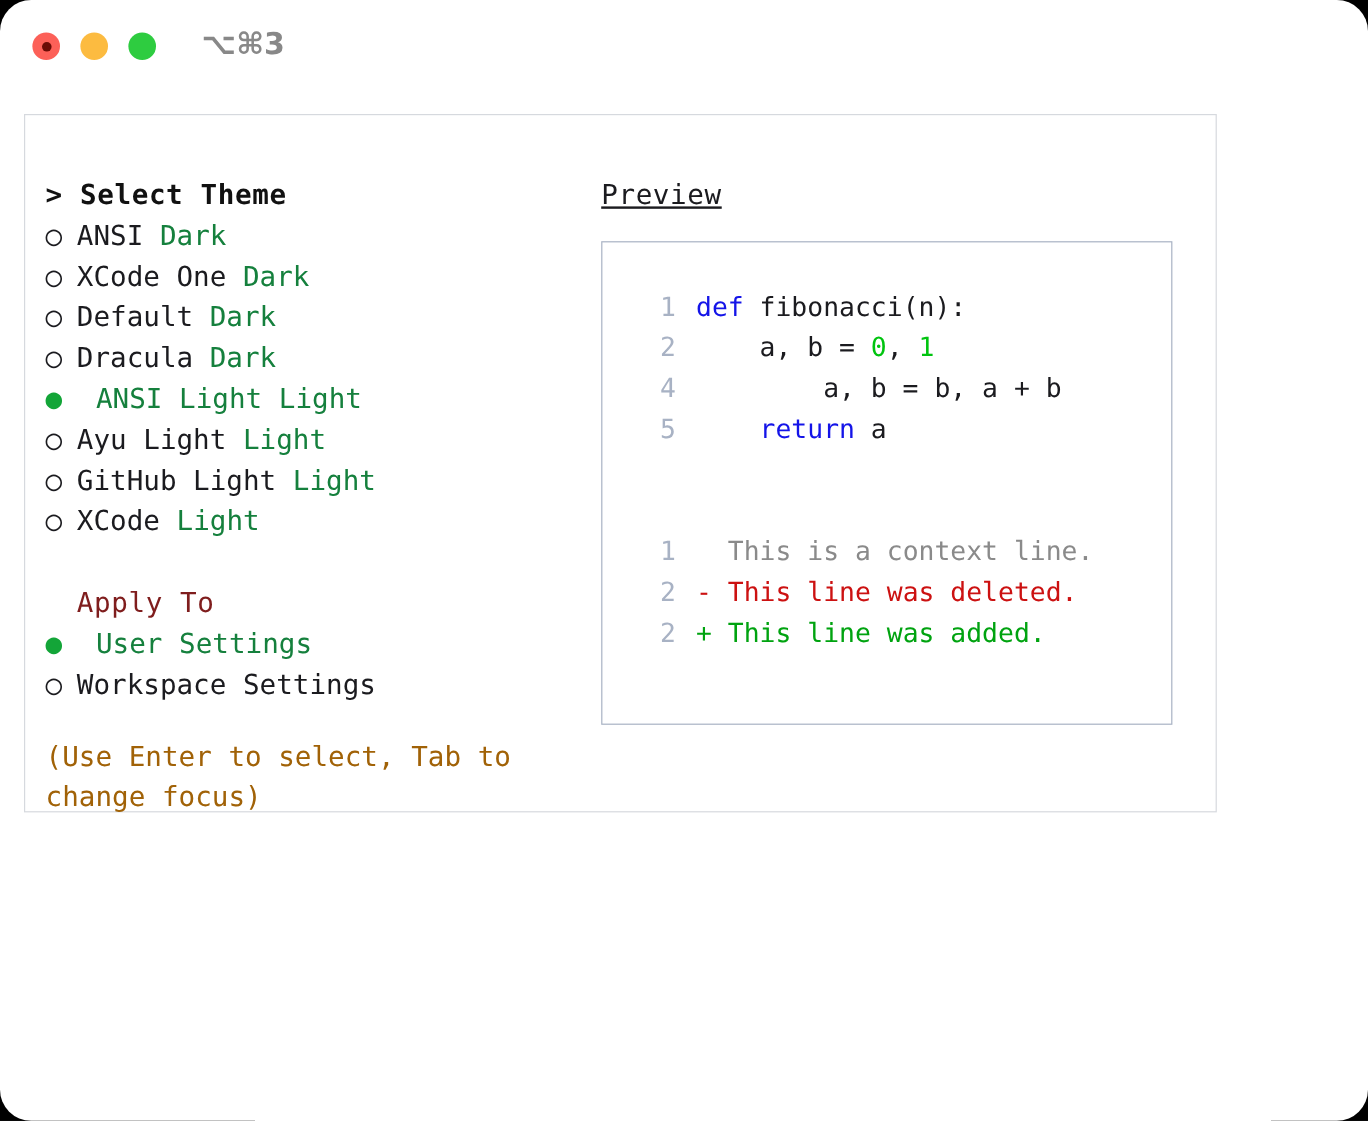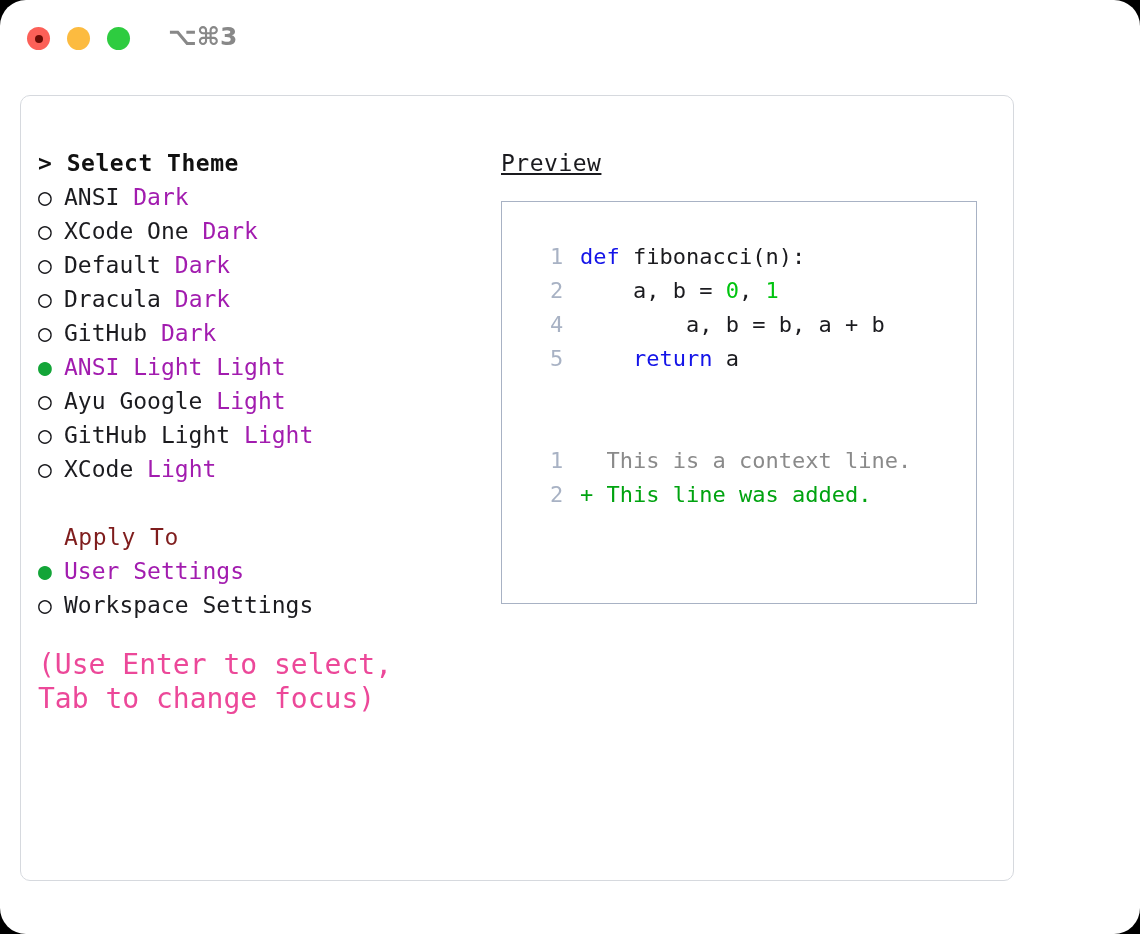--- a/index.html
+++ b/index.html
@@ -63,23 +63,23 @@
     font-family: "DejaVu Sans", "Liberation Sans", sans-serif;
     white-space: pre;
   }
 
   
   #card {
     position: absolute;
     left: 20px;
     top: 95px;
     width: 994px;
-    height: 786px;
+    height: 582px;
     border: 1.5px solid #d6d9de;
-    border-radius: 10px;
+    border-radius: 0;
     box-sizing: border-box;
     background: #ffffff;
   }
 
   
   #left-col {
     position: absolute;
     left: 17px;
     top: 50px;
     width: 450px;
@@ -93,33 +93,33 @@
   }
   .row .marker {
     display: inline-block;
     width: 26px;
   }
   .hdr {
     font-weight: 700;
     color: #111111;
     letter-spacing: 0.5px;
   }
-  .dim { color: #a21caf; }
-  .sel { color: #a21caf; }
+  .dim { color: #15803d; }
+  .sel { color: #15803d; margin-left: 16px; }
   .sel-strong { color: #13a538; }
   .gap { height: 34px; }
   .applyto {
     color: #7f1d1d;
     letter-spacing: 0.5px;
   }
   #hint {
     margin-top: 26px;
-    font-size: 28px;
-    line-height: 34px;
-    color: #ec4899;
+    font-size: 23px;
+    line-height: 34px;
+    color: #a16207;
     width: 410px;
     white-space: pre-wrap;
   }
 
   
   #right-col {
     position: absolute;
     left: 480px;
     top: 50px;
     width: 500px;
@@ -182,25 +182,24 @@
 
       <div class="row"><span class="marker">○</span><span>ANSI</span> <span class="dim">Dark</span></div>
 
       <div class="row"><span class="marker">○</span><span>XCode One</span> <span class="dim">Dark</span></div>
 
 
       <div class="row"><span class="marker">○</span><span>Default</span> <span class="dim">Dark</span></div>
 
       <div class="row"><span class="marker">○</span><span>Dracula</span> <span class="dim">Dark</span></div>
 
-      <div class="row"><span class="marker">○</span><span>GitHub</span> <span class="dim">Dark</span></div>
 
       <div class="row"><span class="marker sel-strong">●</span><span class="sel">ANSI Light</span> <span class="dim">Light</span></div>
 
-      <div class="row"><span class="marker">○</span><span>Ayu Google</span> <span class="dim">Light</span></div>
+      <div class="row"><span class="marker">○</span><span>Ayu Light</span> <span class="dim">Light</span></div>
 
 
       <div class="row"><span class="marker">○</span><span>GitHub Light</span> <span class="dim">Light</span></div>
 
 
       <div class="row"><span class="marker">○</span><span>XCode</span> <span class="dim">Light</span></div>
 
       <div class="gap"></div>
 
       <div class="row applyto"><span class="marker"></span><span>Apply To</span></div>
@@ -226,20 +225,21 @@
 
         <div class="cline"><span class="ln">4</span><span>        a, b = b, a + b</span></div>
 
         <div class="cline"><span class="ln">5</span><span>    </span><span class="kw">return</span><span> a</span></div>
 
         <div class="blank"></div>
         <div class="blank"></div>
 
         <div class="cline"><span class="ln">1</span><span class="dctx">  </span><span class="dctx">This is a context line.</span></div>
 
+        <div class="cline"><span class="ln">2</span><span class="ddel">- </span><span class="ddel">This line was deleted.</span></div>
 
         <div class="cline"><span class="ln">2</span><span class="dadd">+ </span><span class="dadd">This line was added.</span></div>
 
       </div>
     </div>
 
   </div>
 </div>
 
 </body></html>

